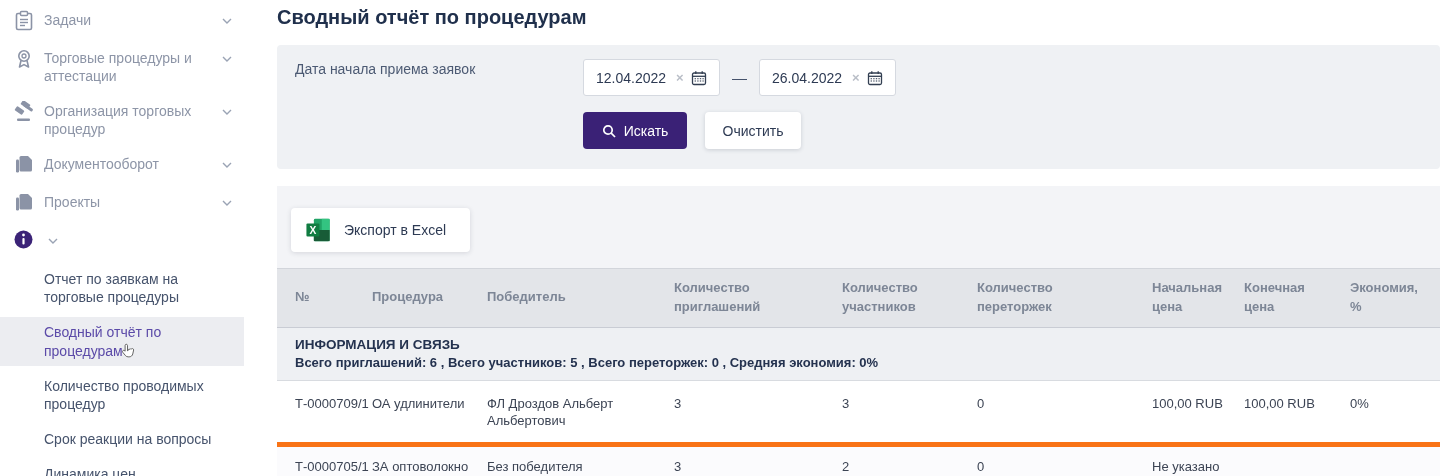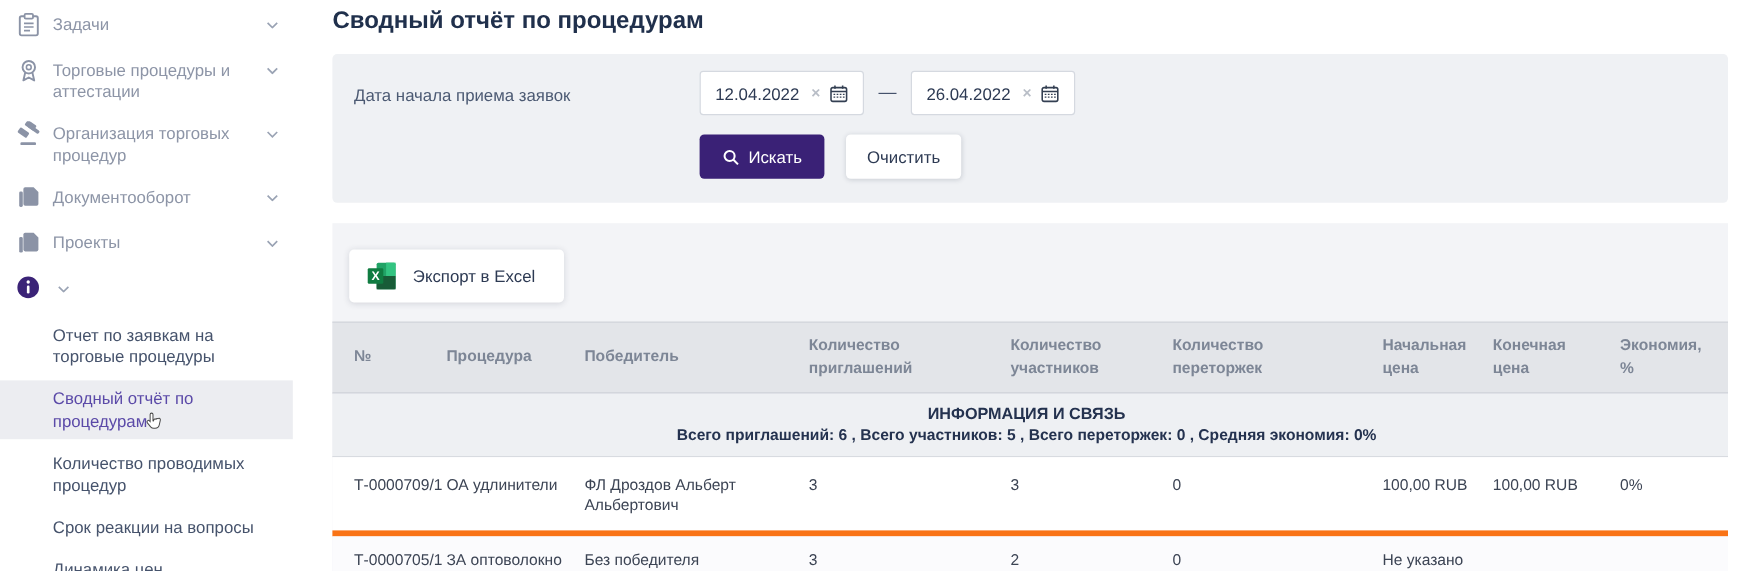--- a/index.html
+++ b/index.html
@@ -20,21 +20,21 @@
   .submenu { margin:-4px 0 10px 0; }
   .sub-item { padding:6px 14px 6px 44px; font-size:14px; line-height:1.3; color:#46536c; margin-bottom:5px; cursor:pointer; }
   .sub-item.active { background:#ecedf1; color:#5b4aa8; position:relative; }
   .cursor-hand { display:inline-block; vertical-align:-4px; margin-left:-2px; }
 
   
   .main { flex:1; padding:6px 8px 0 33px; }
   h1.page-title { font-size:20px; font-weight:bold; color:#20304c; margin-bottom:16px; }
 
   .filter-panel { background:#eff1f4; border-radius:4px; width:1163px; padding:14px 18px 20px 18px; }
-  .filter-row { display:flex; align-items:center; }
+  .filter-row { display:flex; align-items:flex-start; }
   .filter-label { width:288px; flex:0 0 288px; font-size:14px; color:#4c5a73; padding-top:2px; }
   .date-range { display:flex; align-items:center; }
   .date-box { display:flex; align-items:center; background:#fff; border:1px solid #d5d9e0; border-radius:3px; height:37px; width:137px; padding:0 8px 0 12px; }
   .date-box input { border:none; outline:none; width:78px; font-size:14px; color:#2d3a53; background:transparent; font-family:inherit; }
   .clear-x { color:#b9bec7; font-size:13px; font-weight:bold; margin:0 7px 0 2px; cursor:pointer; line-height:1; }
   .cal-btn { cursor:pointer; color:#333f52; display:flex; align-items:center; }
   .range-dash { margin:0 12px; color:#45526b; font-size:15px; }
   .btn-row { display:flex; margin-top:16px; }
   .btn-row .spacer { width:288px; flex:0 0 288px; }
   .btn { height:37px; border:none; border-radius:4px; font-size:14px; cursor:pointer; font-family:inherit; display:inline-flex; align-items:center; justify-content:center; }
@@ -43,21 +43,21 @@
   .btn-clear { background:#fff; color:#2d3a53; width:96px; box-shadow:0 1px 4px rgba(40,50,70,.18); }
 
   .table-panel { background:#f3f4f7; width:1163px; margin-top:17px; height:290px; padding-top:22px; }
   .export-btn { margin-left:14px; background:#fff; border:none; border-radius:4px; height:44px; padding:0 24px 0 14px; display:inline-flex; align-items:center; font-size:14px; color:#2d3a53; box-shadow:0 1px 5px rgba(40,50,70,.15); cursor:pointer; font-family:inherit; }
   .export-btn svg { margin-right:12px; }
 
   .rtable { margin-top:16px; width:100%; font-size:13px; }
   .trow { display:grid; grid-template-columns:77px 115px 187px 168px 135px 175px 92px 106px 1fr; padding:0 18px; }
   .thead { background:#e3e5e9; border-top:1px solid #d2d5db; border-bottom:1px solid #c9ccd4; min-height:57px; align-items:center; }
   .thead .tcell { font-weight:bold; color:#7d8696; padding:10px 28px 10px 0; line-height:1.45; }
-  .tgroup { background:#eef0f3; border-bottom:1px solid #d8dbe0; padding:9px 24px 10px 18px; color:#24324f;text-align:center; }
+  .tgroup { background:#eef0f3; border-bottom:1px solid #d8dbe0; padding:9px 24px 10px 18px; color:#24324f; }
   .tgroup .g-title { font-weight:bold; font-size:13.5px; margin-bottom:3px; }
   .tgroup .g-summary { font-weight:bold; font-size:13px; }
   .tdata { background:#fff; border-bottom:5px solid #f97316; }
   .tdata .tcell { padding:14px 14px 12px 0; color:#3c4454; line-height:1.35; }
   .tdata.row-alt { background:#fbfbfd; }
   .tdata.row-alt .tcell { padding-top:11px; }
   .link { color:#4f9fd8; cursor:pointer; }
 
   svg { display:block; }
 </style>

